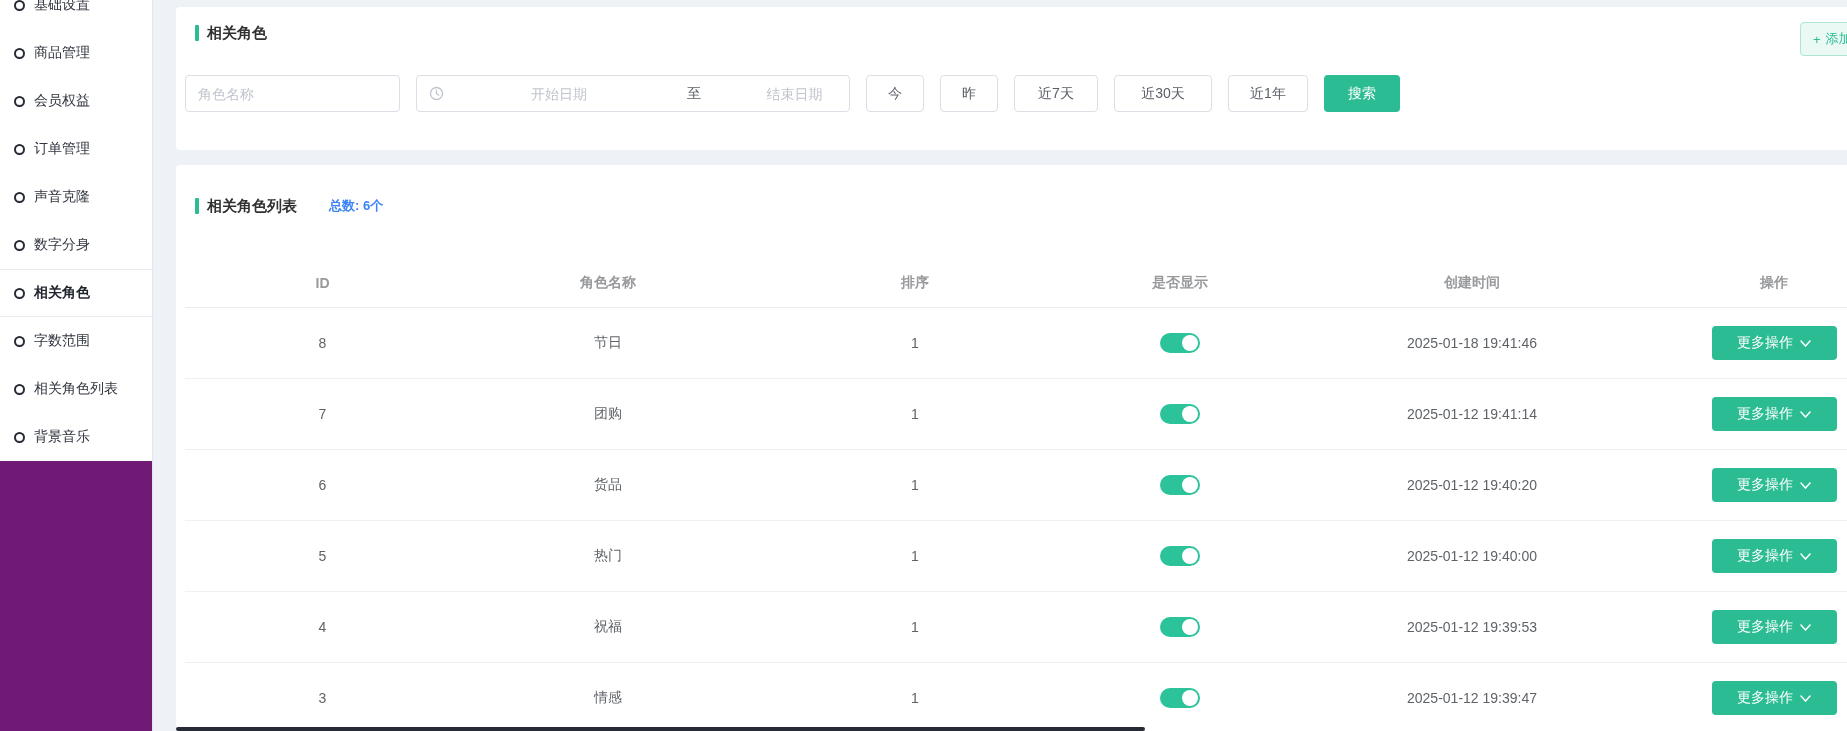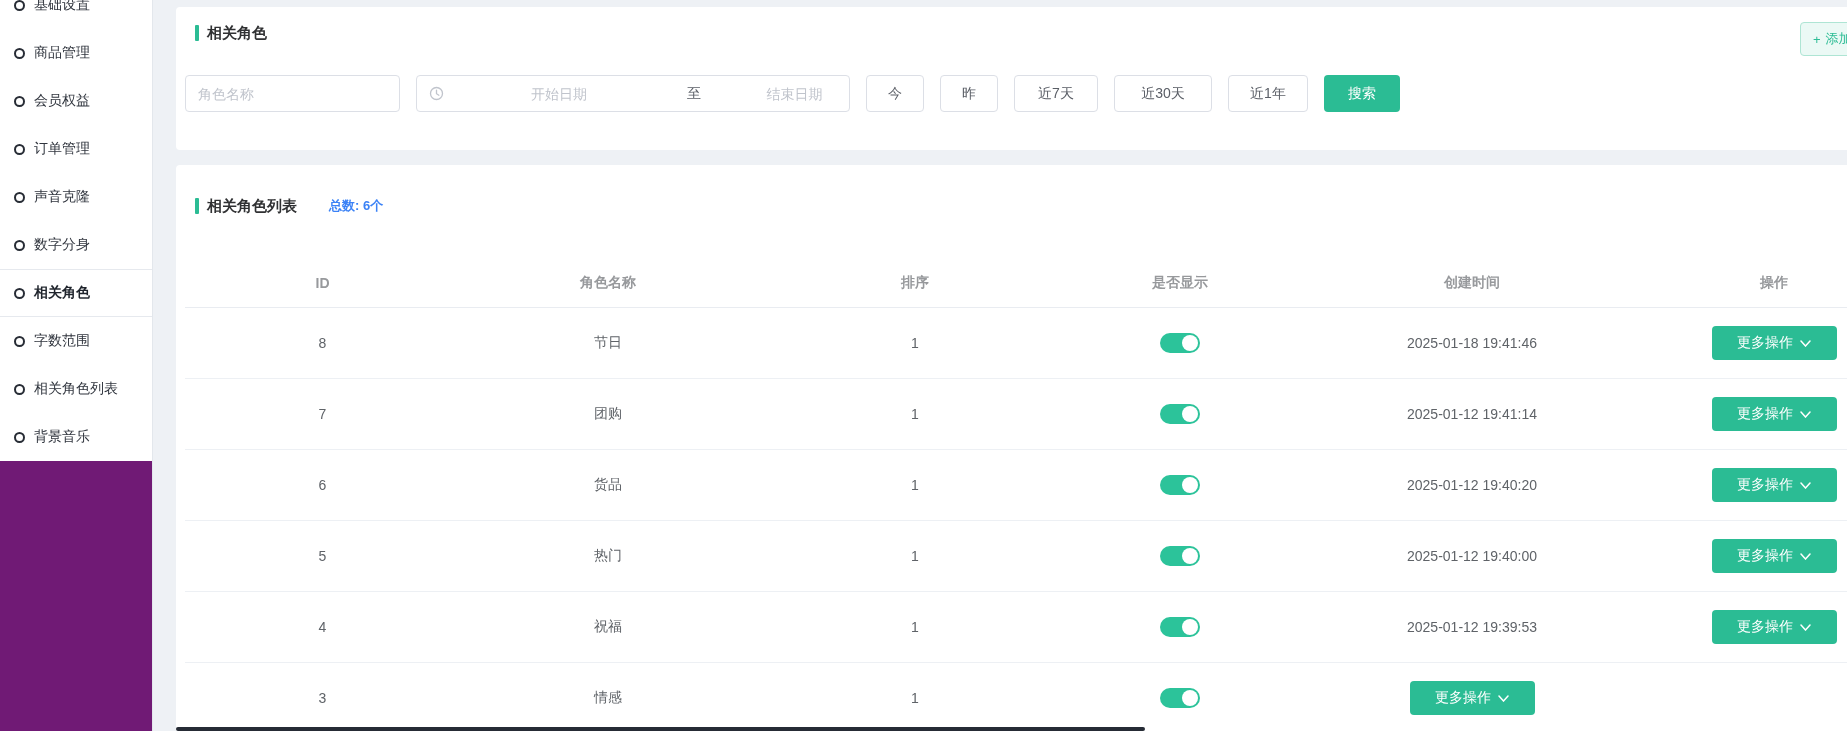--- a/index.html
+++ b/index.html
@@ -324,20 +324,21 @@
 
     <div class="trow">
       <div class="td">3</div>
       <div class="td">情感</div>
       <div class="td">1</div>
       <div class="td">
           <div class="switch">
             <span class="knob"></span>
           </div>
         </div>
+      <div class="td">2025-01-12 19:39:47</div>
       <div class="td">
           <button class="more-btn">
             <span>更多操作</span>
             <svg width="11" height="7" viewBox="0 0 11 7" fill="none">
               <path d="M1 1l4.5 5L10 1" stroke="#fff" stroke-width="1.5" stroke-linecap="round"></path>
             </svg>
           </button>
         </div>
     </div>
   </div>

